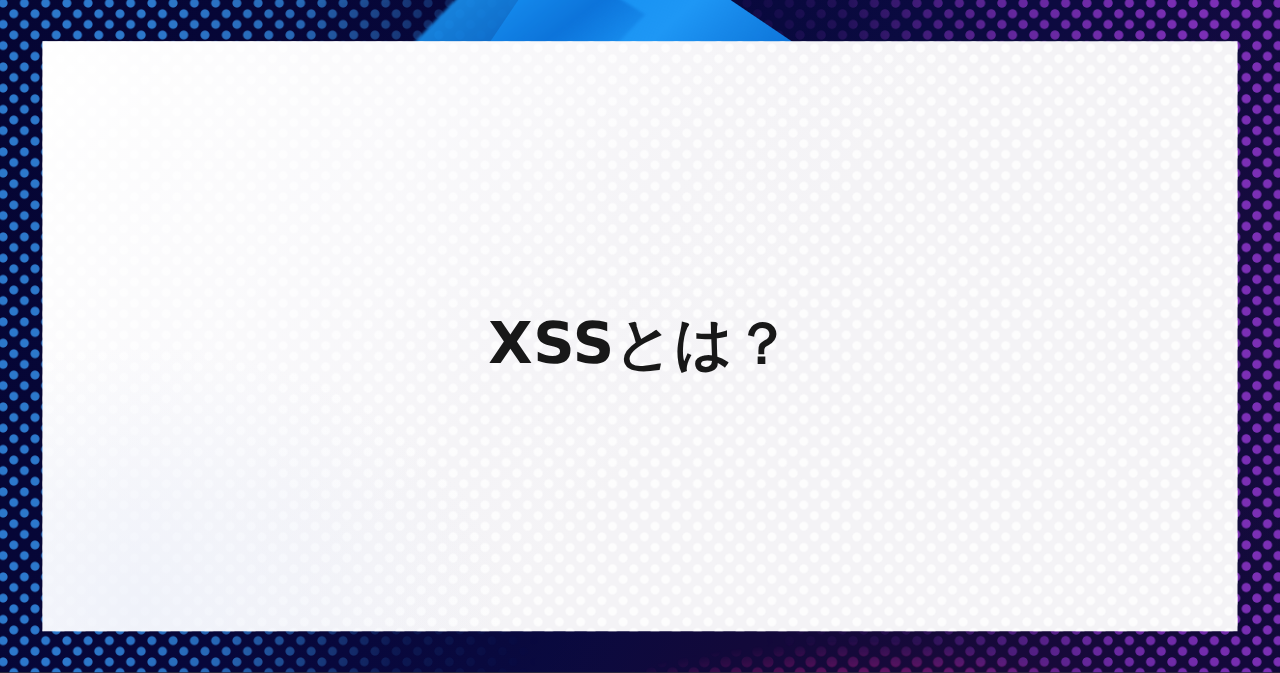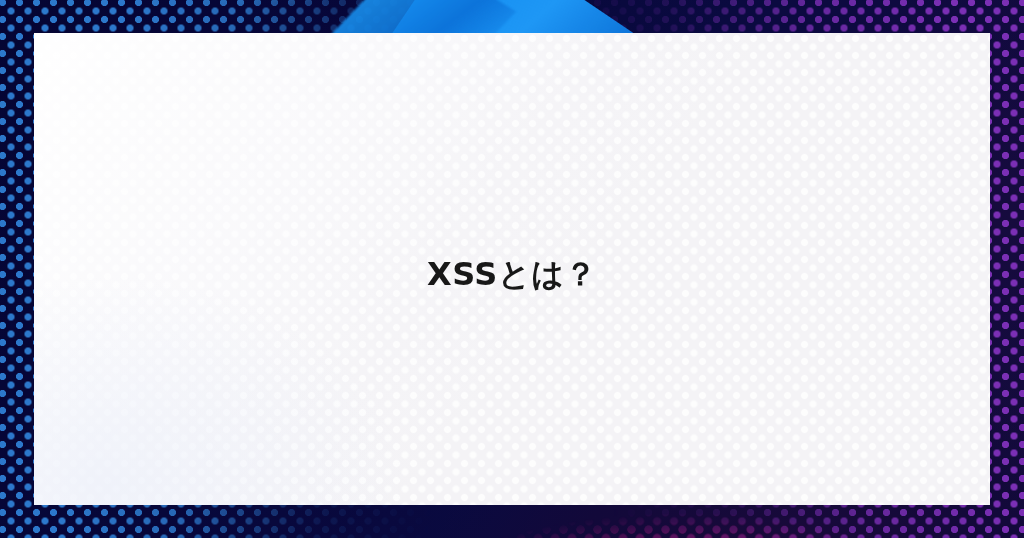--- a/index.html
+++ b/index.html
@@ -164,21 +164,21 @@
     flex-direction: column;
     align-items: center;
     justify-content: center;
     gap: 0;
     padding-top: 10px;
     box-sizing: border-box;
   }
   .hl-line {
     color: #181818;
     font-weight: 700;
-    font-size: 32px;
+    font-size: 46px;
     line-height: 64px;
     letter-spacing: 0.5px;
     white-space: nowrap;
     text-align: center;
     font-family: "DejaVu Sans", "Liberation Sans", sans-serif;
   }
 </style>
 </head>
 <body>
 

